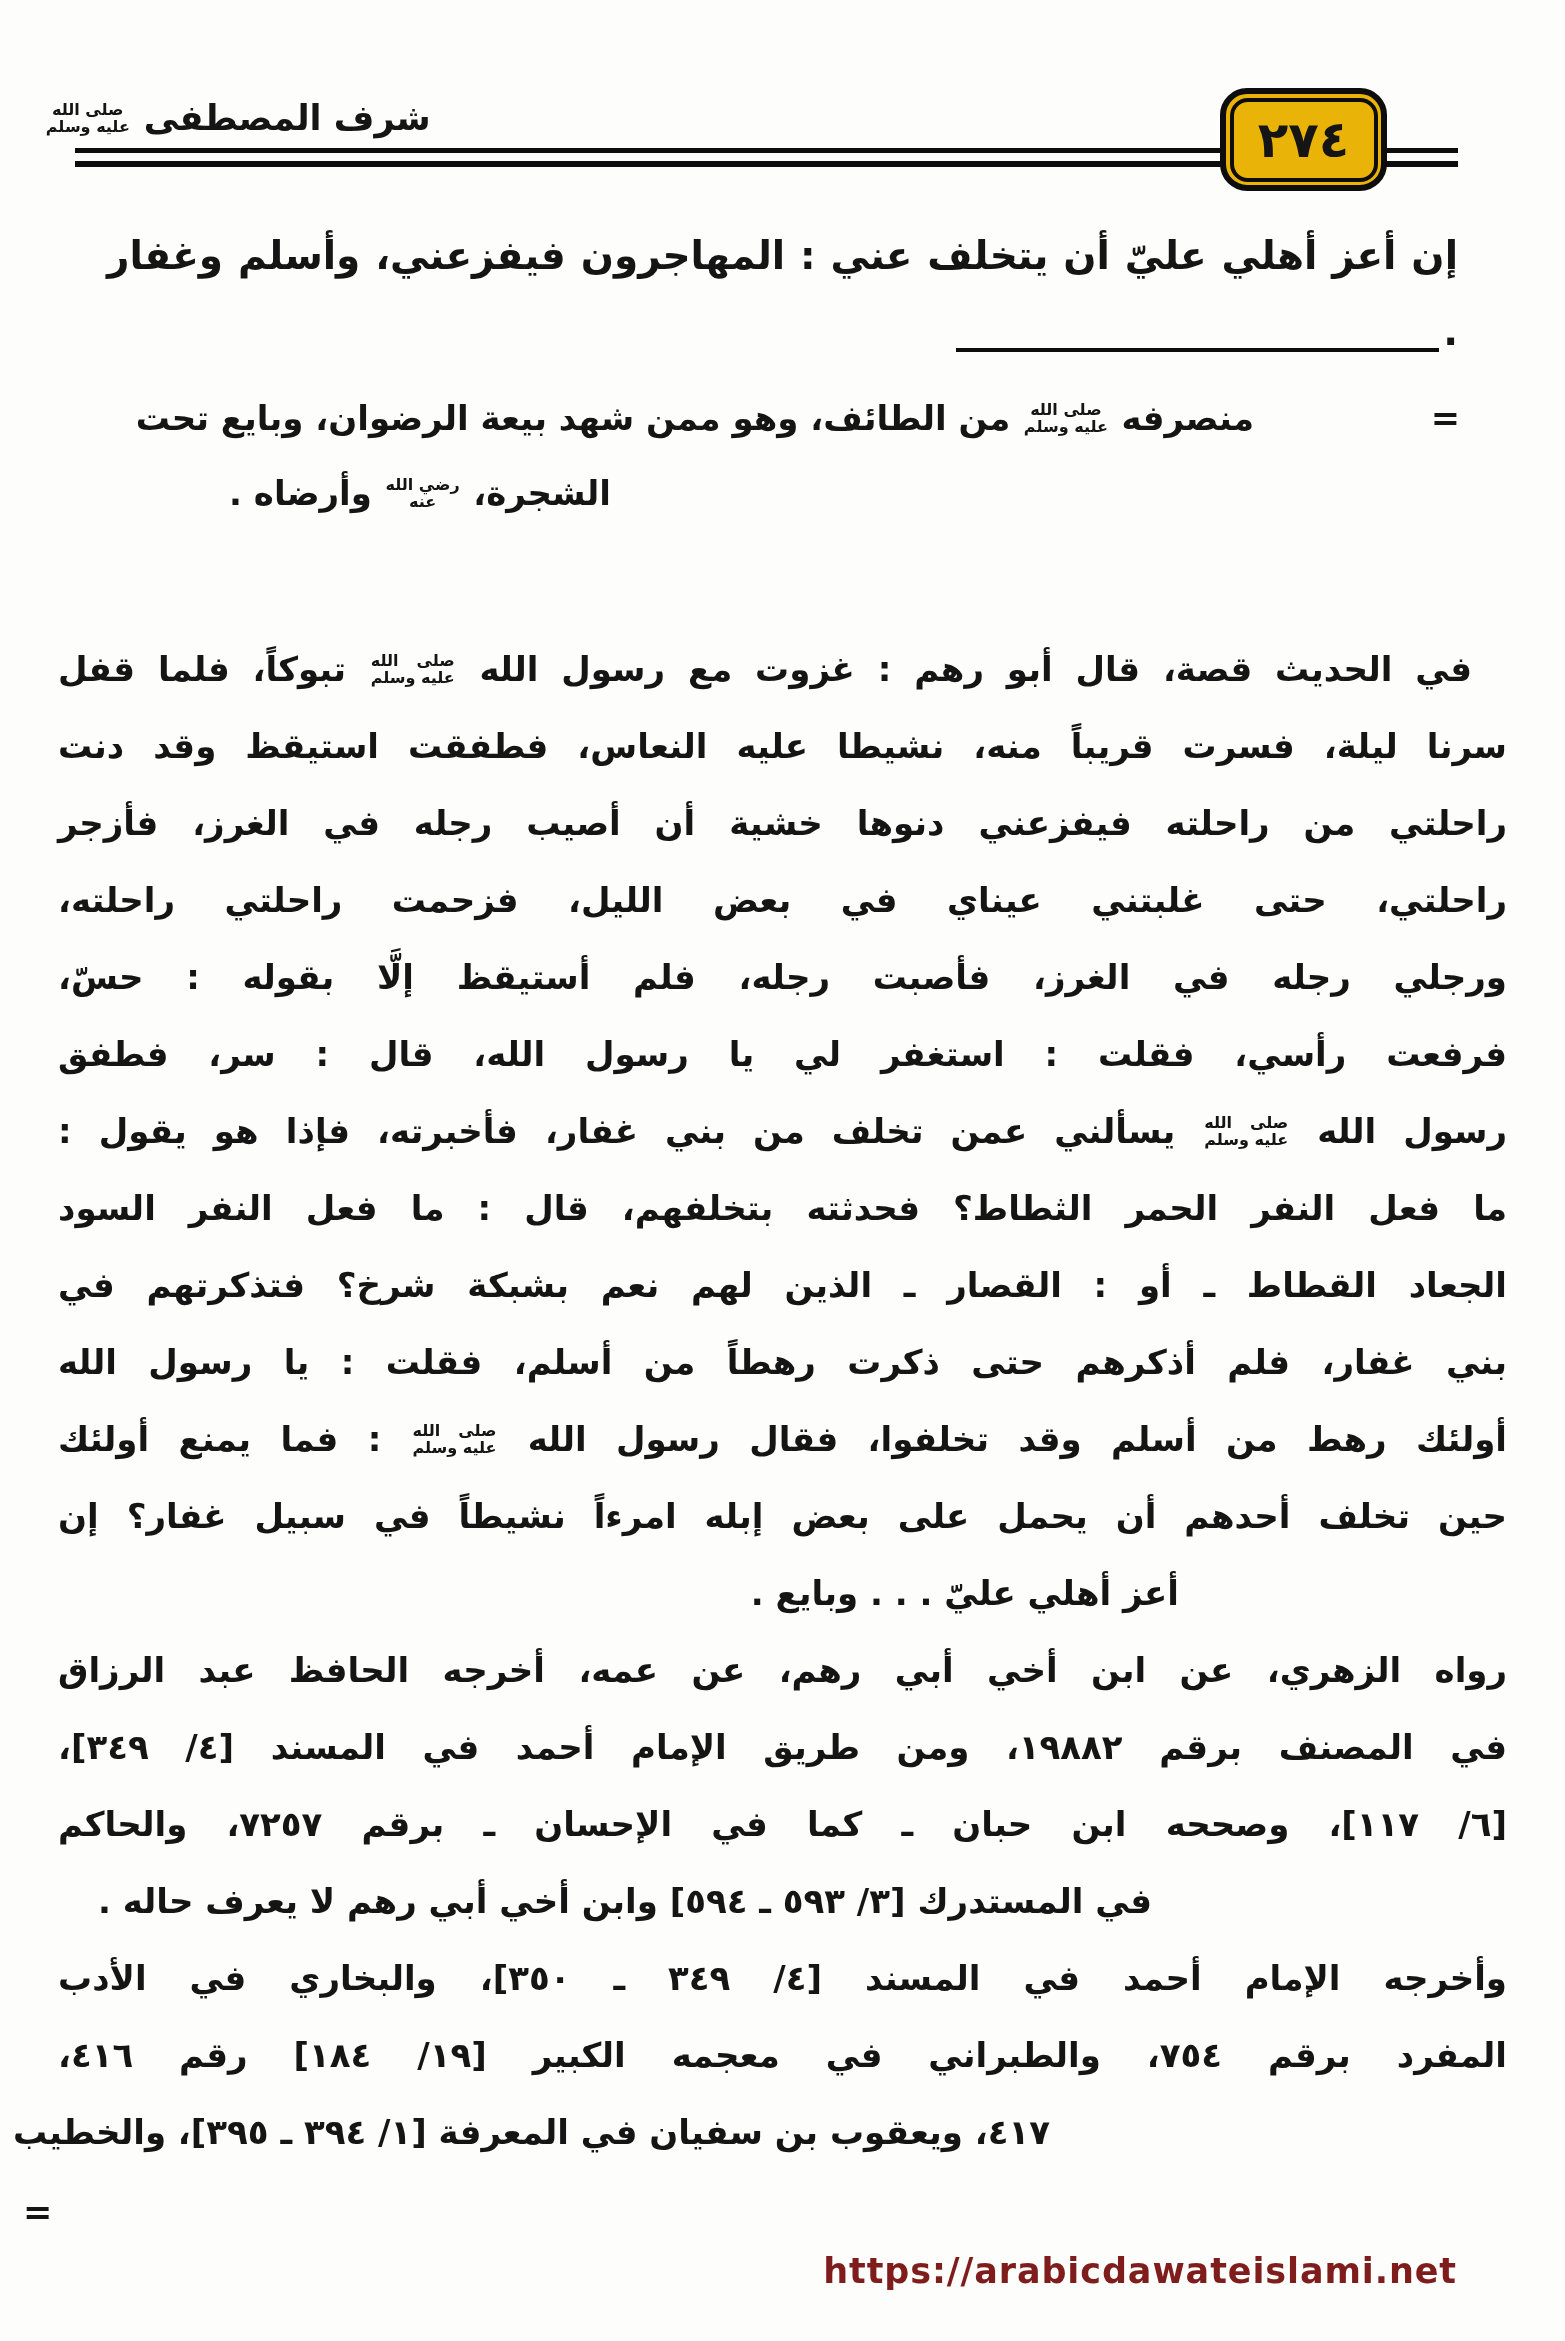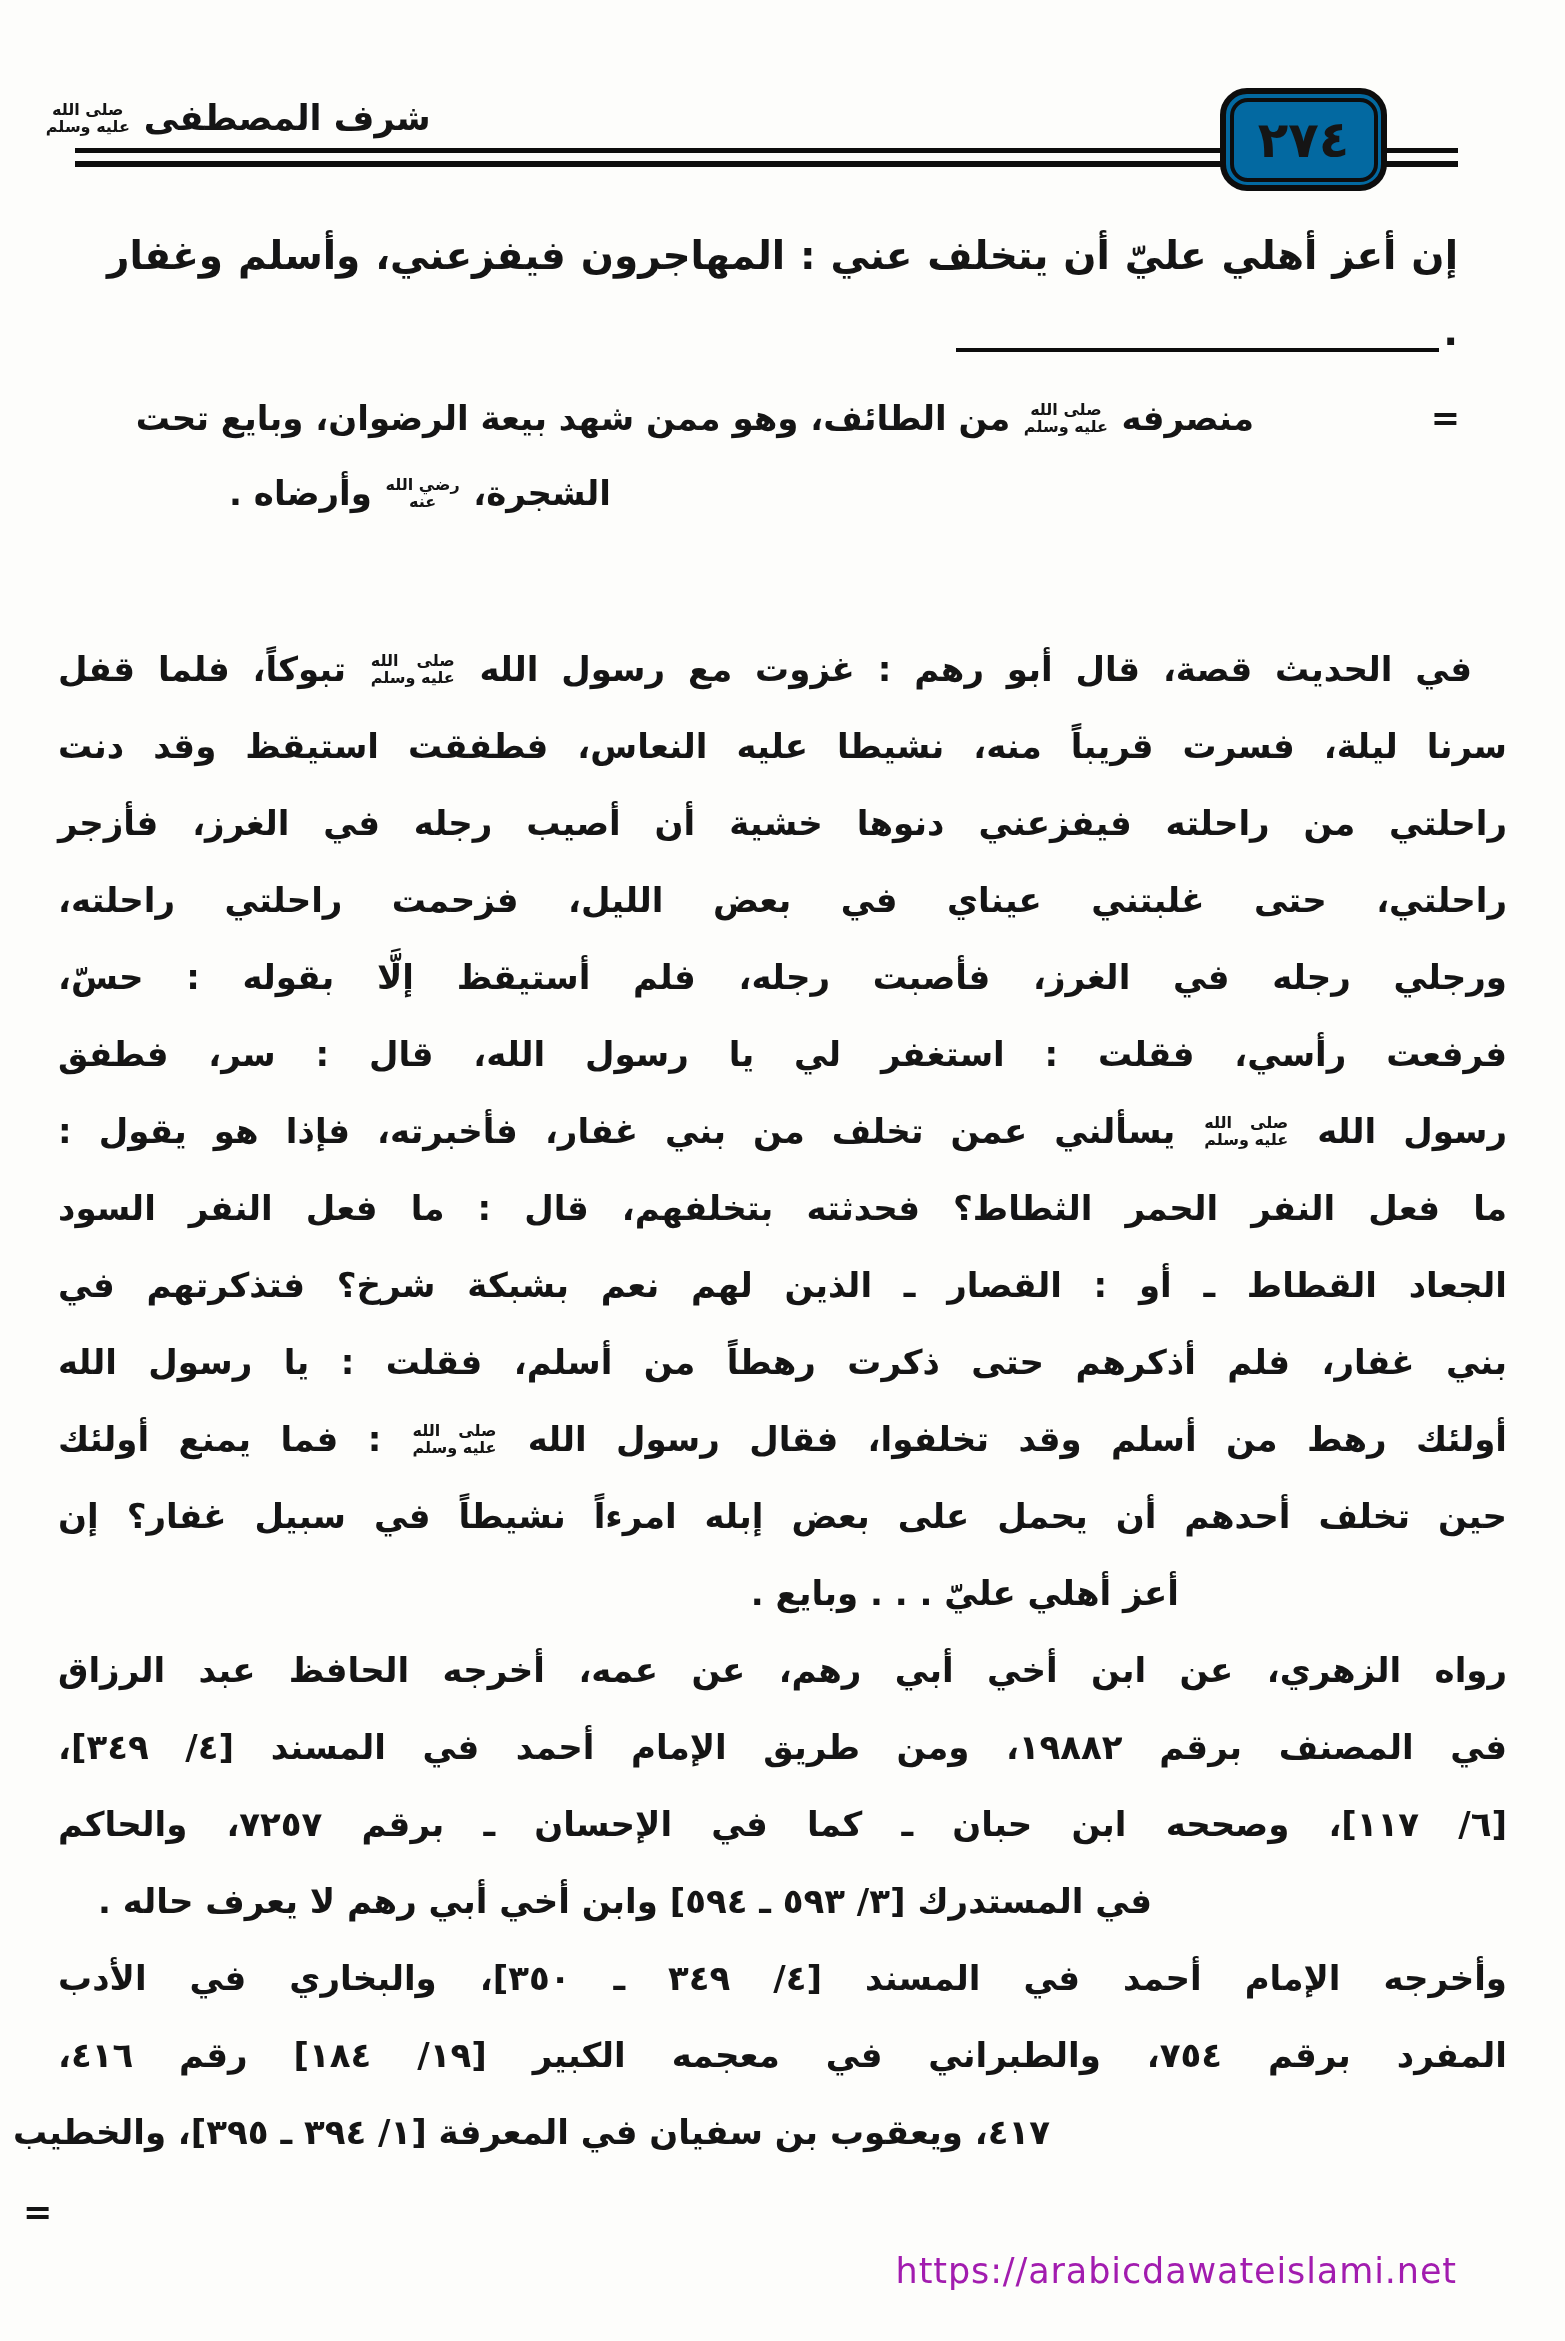--- a/index.html
+++ b/index.html
@@ -17,21 +17,21 @@
   .book-title{
     position:absolute;left:44px;top:98px;
     font-size:35px;font-weight:700;white-space:nowrap;
     direction:rtl;
   }
   .hrule{position:absolute;background:#0d0d0d;z-index:1;}
   .hrule.r1{left:75px;top:148px;width:1383px;height:5.3px;}
   .hrule.r2{left:75px;top:161px;width:1383px;height:6.2px;}
   .pagenum-box{
     position:absolute;left:1220px;top:88px;width:167px;height:103px;
-    background:#0369a1;border:6.2px solid #0d0d0d;border-radius:27px;
+    background:#eab308;border:6.2px solid #0d0d0d;border-radius:27px;
     z-index:2;box-sizing:border-box;
   }
   .pagenum-inner{
     position:absolute;inset:3.5px;
     border:4.4px solid #0d0d0d;border-radius:18px;
     display:flex;align-items:center;justify-content:center;
   }
   .pagenum{font-size:50px;font-weight:700;line-height:1;}
   
   .txtline{
@@ -71,21 +71,21 @@
     font-size:35px;font-weight:700;
   }
   
   .seal{
     display:inline-block;font-size:16px;line-height:1.05;
     text-align:center;vertical-align:-0.12em;font-weight:700;
     padding:0 1.8px;
   }
   .watermark{
     position:absolute;right:108px;top:2251px;
-    font-size:35px;font-weight:400;color:#a21caf;
+    font-size:35px;font-weight:700;color:#7f1d1d;
     letter-spacing:0.9px;direction:ltr;white-space:nowrap;
     font-family:"DejaVu Sans",sans-serif;
     margin-left:36px;
   }
 </style>
 </head>
 <body>
 
 <div class="page">
 

